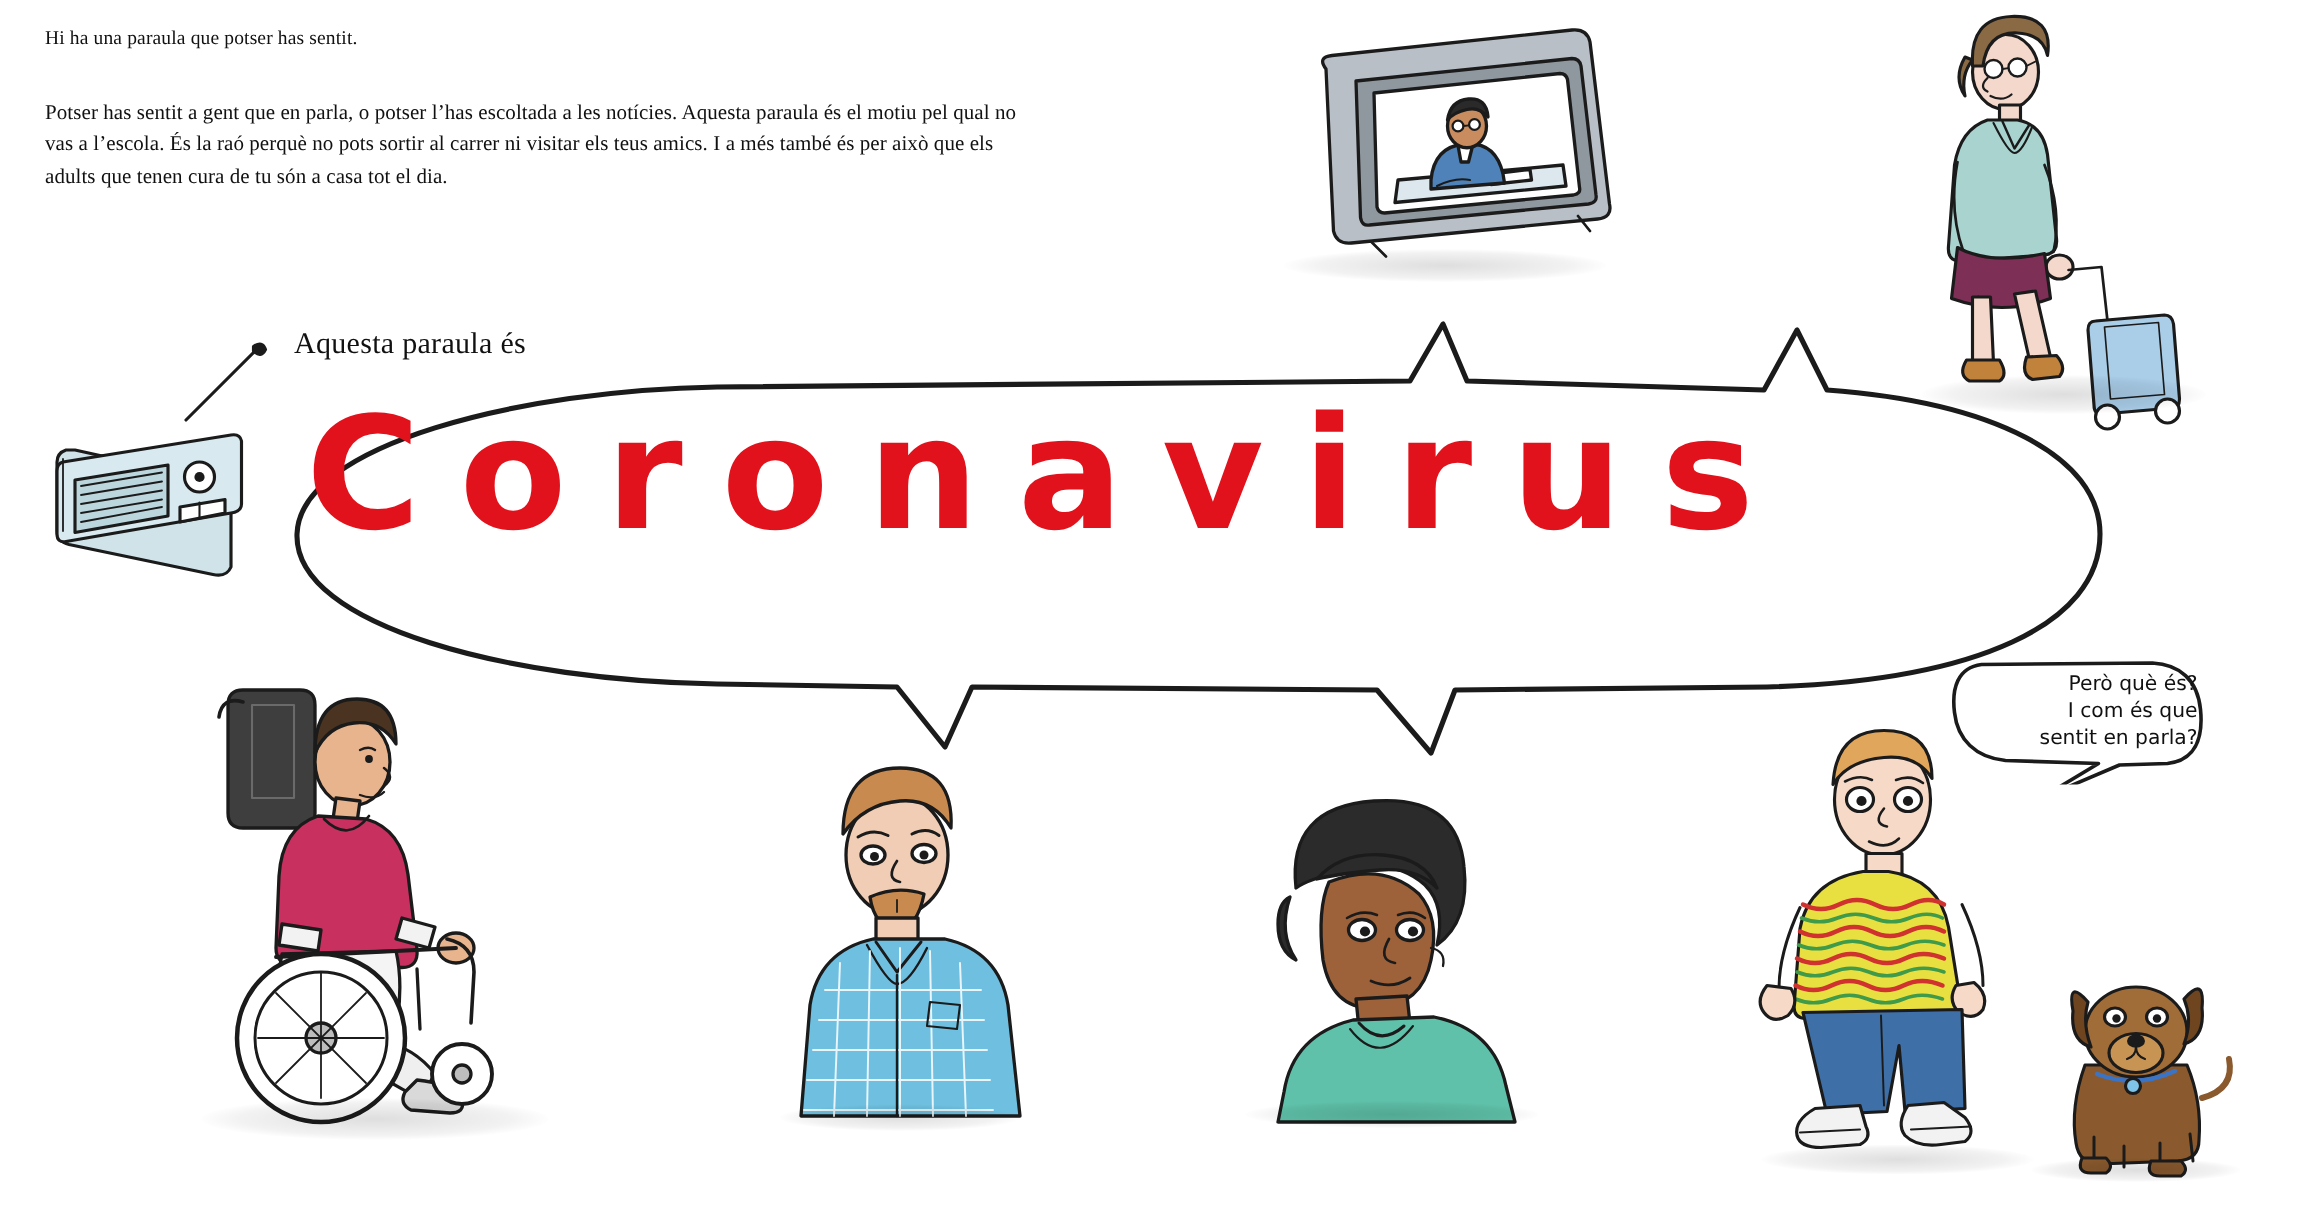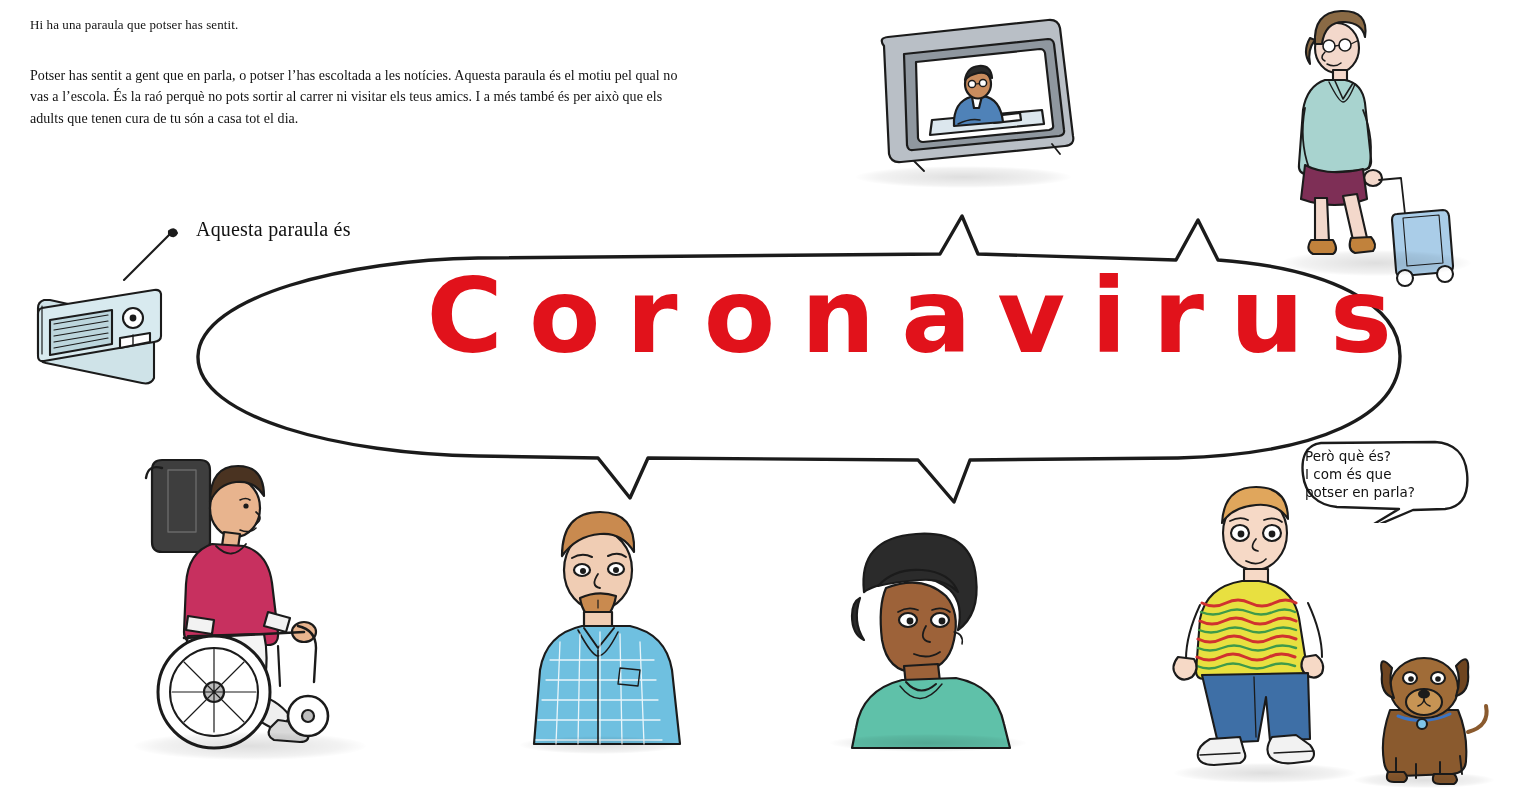--- a/index.html
+++ b/index.html
@@ -59,21 +59,21 @@
     width: 1240px;
     height: 300px;
   }
   .bubble-wrap svg { display: block; }
 
   .word {
     position: absolute;
     left: 0;
     top: 58px;
     width: 1240px;
-    text-align: right;
+    text-align: left;
     font-family: "DejaVu Sans", sans-serif;
     font-weight: bold;
     font-size: 104px;
     letter-spacing: 26px;
     text-indent: 26px;
     color: #e1121b;
     line-height: 1;
     white-space: nowrap;
   }
 
@@ -83,21 +83,21 @@
     left: 1299px;
     top: 437px;
     width: 172px;
     height: 86px;
   }
   .ask-text {
     position: absolute;
     left: 1305px;
     top: 447px;
     width: 160px;
-    text-align: left;
+    text-align: right;
     font-family: "DejaVu Sans", sans-serif;
     font-size: 13.5px;
     line-height: 1.35;
     color: #111;
   }
 
   
   .ill { position: absolute; }
   .ill svg { display: block; overflow: visible; }
 
@@ -412,21 +412,21 @@
   </div>
 
   <div class="ask-bubble">
     <svg width="172" height="86" viewBox="0 0 172 86">
       <path d="M22 6 C6 8, 2 22, 4 38 C6 56, 18 68, 38 70 L100 72 L60 96 L114 73 L146 72 C164 70, 170 56, 168 36 C166 16, 154 6, 136 5 Z" fill="#ffffff" stroke="#1b1b1b" stroke-width="2.4" stroke-linejoin="round"></path>
     </svg>
   </div>
   <div class="ask-text">
     <div>Però què és?</div>
     <div>I com és que</div>
-    <div>potser en parla?</div>
+    <div>sentit en parla?</div>
   </div>
 
   <div class="ill" style="left:1348px; top:640px; width:160px; height:150px;">
     <svg width="160" height="150" viewBox="0 0 160 150" fill="none" stroke="#1b1b1b" stroke-width="2.1" stroke-linecap="round" stroke-linejoin="round">
 
       <path d="M42 70 q-10 28 -6 52 q2 14 16 14 l52 -2 q14 -1 14 -14 q2 -26 -8 -50 z" fill="#8a5a2e"></path>
 
       <ellipse cx="76" cy="48" rx="34" ry="30" fill="#a06c38"></ellipse>
 
       <path d="M44 28 q-14 -16 -10 6 q-2 20 12 24 q-6 -16 -2 -30 z" fill="#6f4520"></path>

